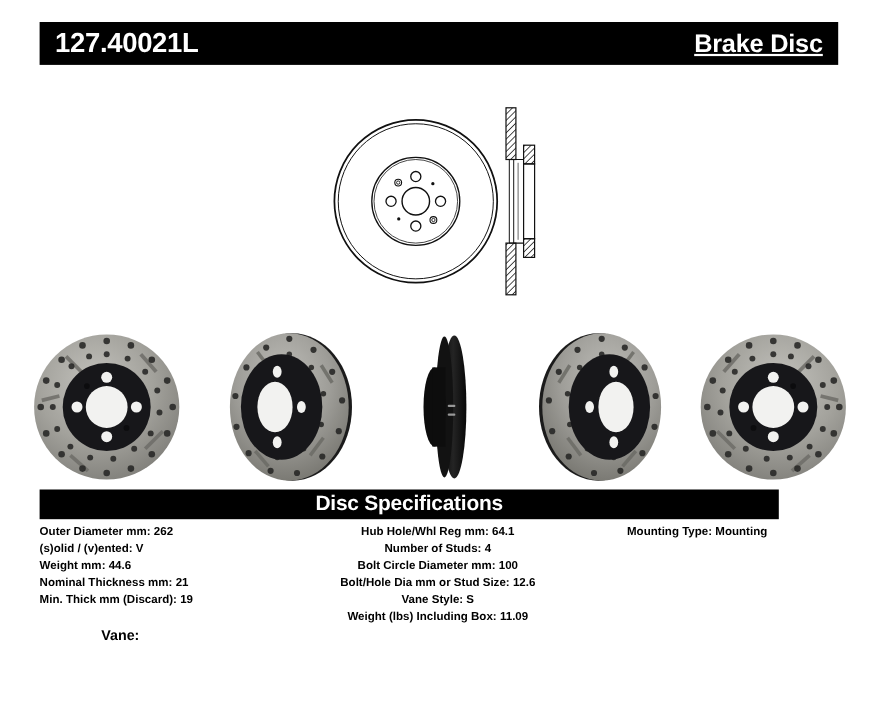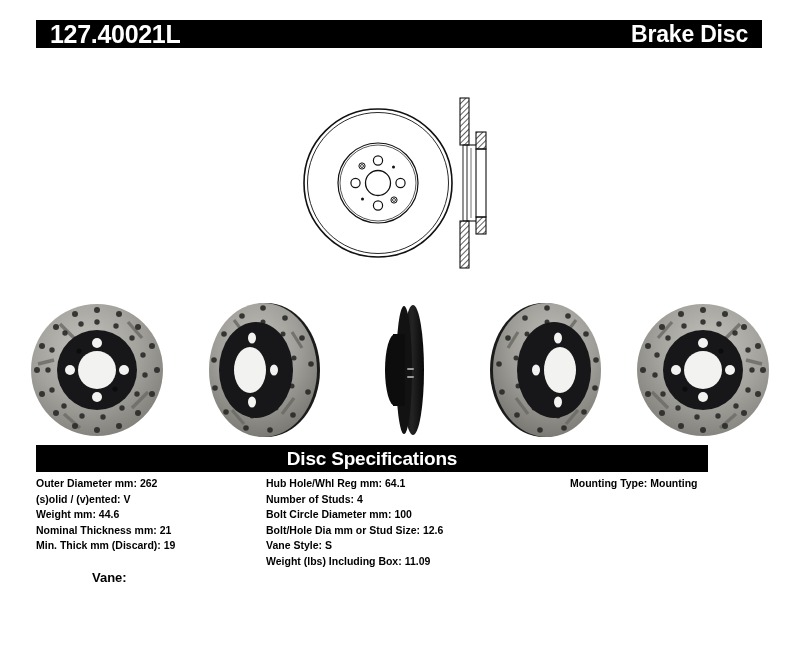--- a/index.html
+++ b/index.html
@@ -16,21 +16,21 @@
     color: #000000;
     overflow: hidden;
   }
 
   
   .header-bar {
     position: absolute;
     left: 36px;
     top: 20px;
     width: 726px;
-    height: 28px;
+    height: 39px;
     background: #000000;
     display: flex;
     align-items: center;
     justify-content: space-between;
     padding: 0 14px;
     box-sizing: border-box;
     gap: 24px;
   }
   .header-part {
     color: #ffffff;
@@ -38,20 +38,21 @@
     font-weight: bold;
     letter-spacing: -0.3px;
     line-height: 1;
   }
   .header-title {
     color: #ffffff;
     font-size: 23px;
     font-weight: bold;
     letter-spacing: -0.2px;
     line-height: 1;
+    text-decoration: underline;
   }
 
   
   .line-drawing {
     position: absolute;
     left: 300px;
     top: 88px;
     width: 215px;
     height: 190px;
   }
@@ -93,21 +94,21 @@
     position: absolute;
     left: 36px;
     top: 476px;
     width: 726px;
     display: flex;
   }
   .spec-col {
     box-sizing: border-box;
   }
   .spec-col-left   { width: 230px; text-align: left; padding-right: 6px; }
-  .spec-col-mid    { width: 270px; text-align: left; padding-right: 6px; }
+  .spec-col-mid    { width: 270px; text-align: center; padding-right: 6px; }
   .spec-col-right  { width: 226px; text-align: left;  padding-left: 34px; }
 
   .spec-row {
     font-size: 10.5px;
     font-weight: bold;
     line-height: 15.5px;
     white-space: nowrap;
   }
 
   

